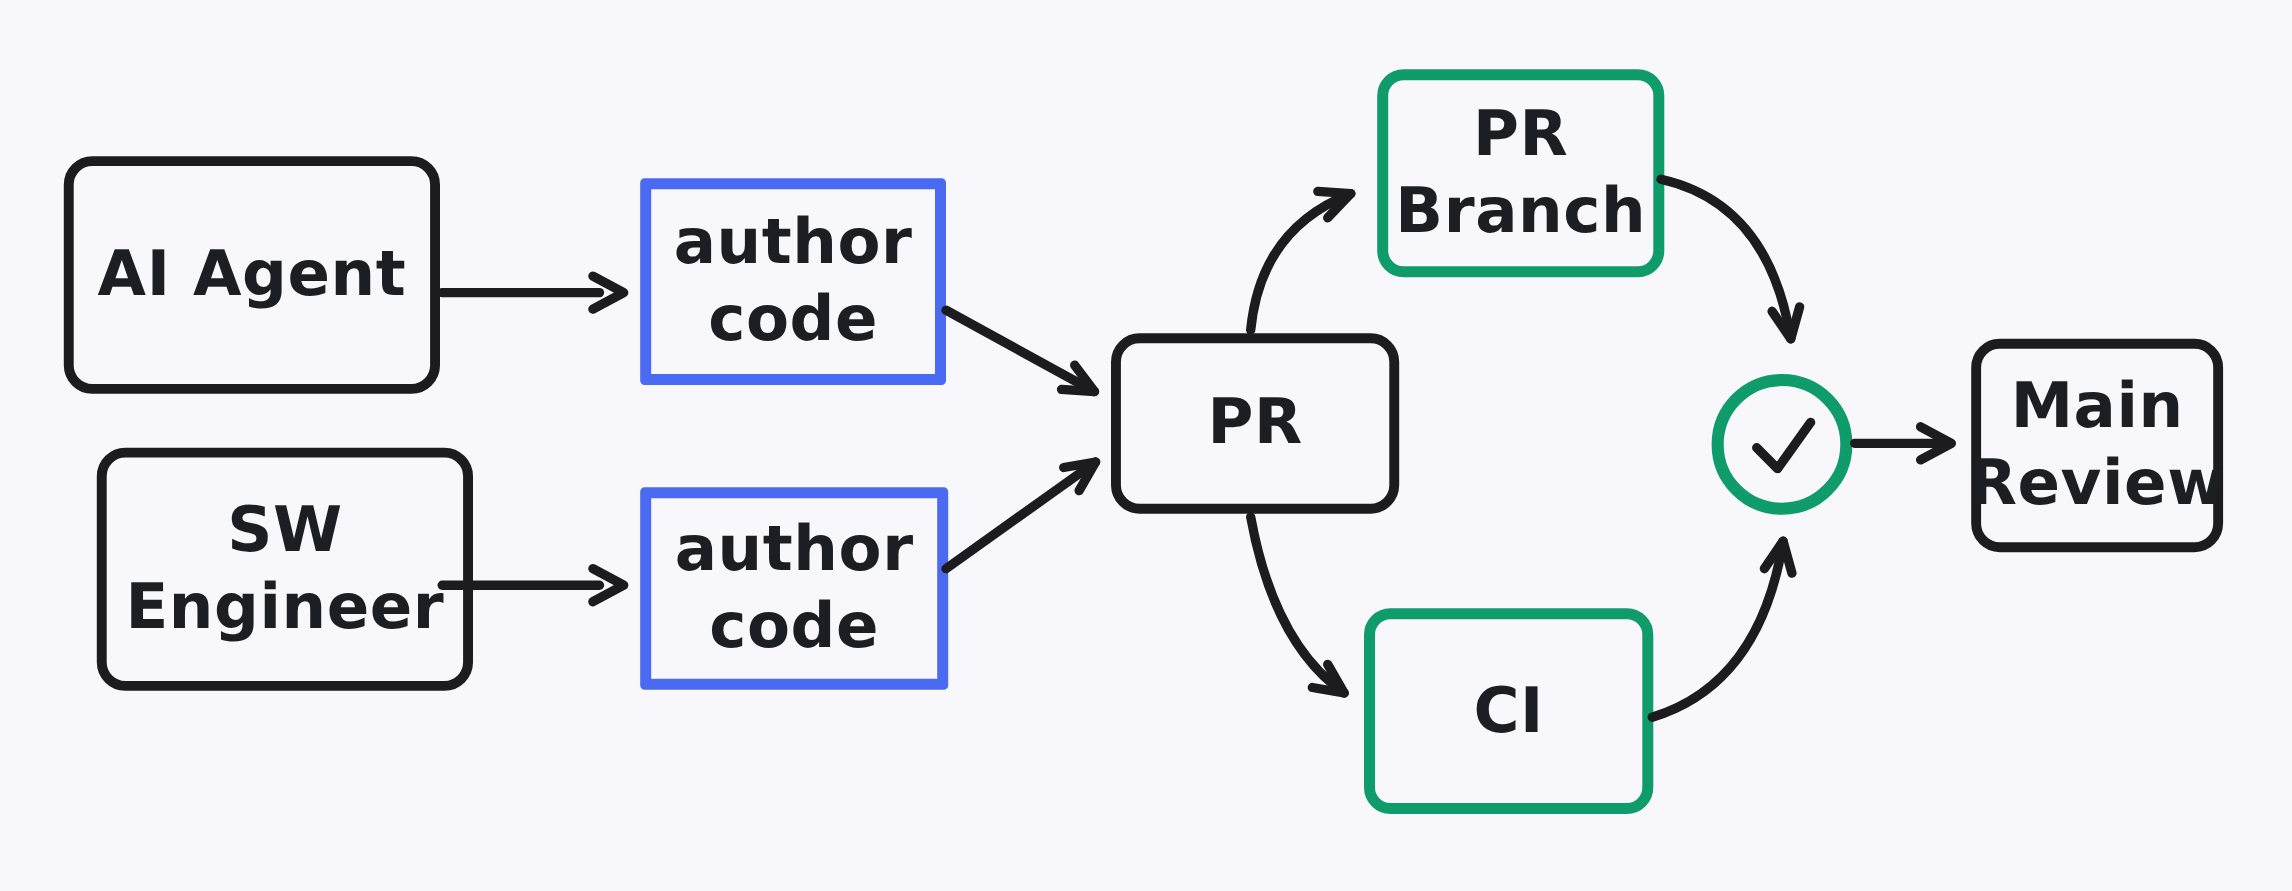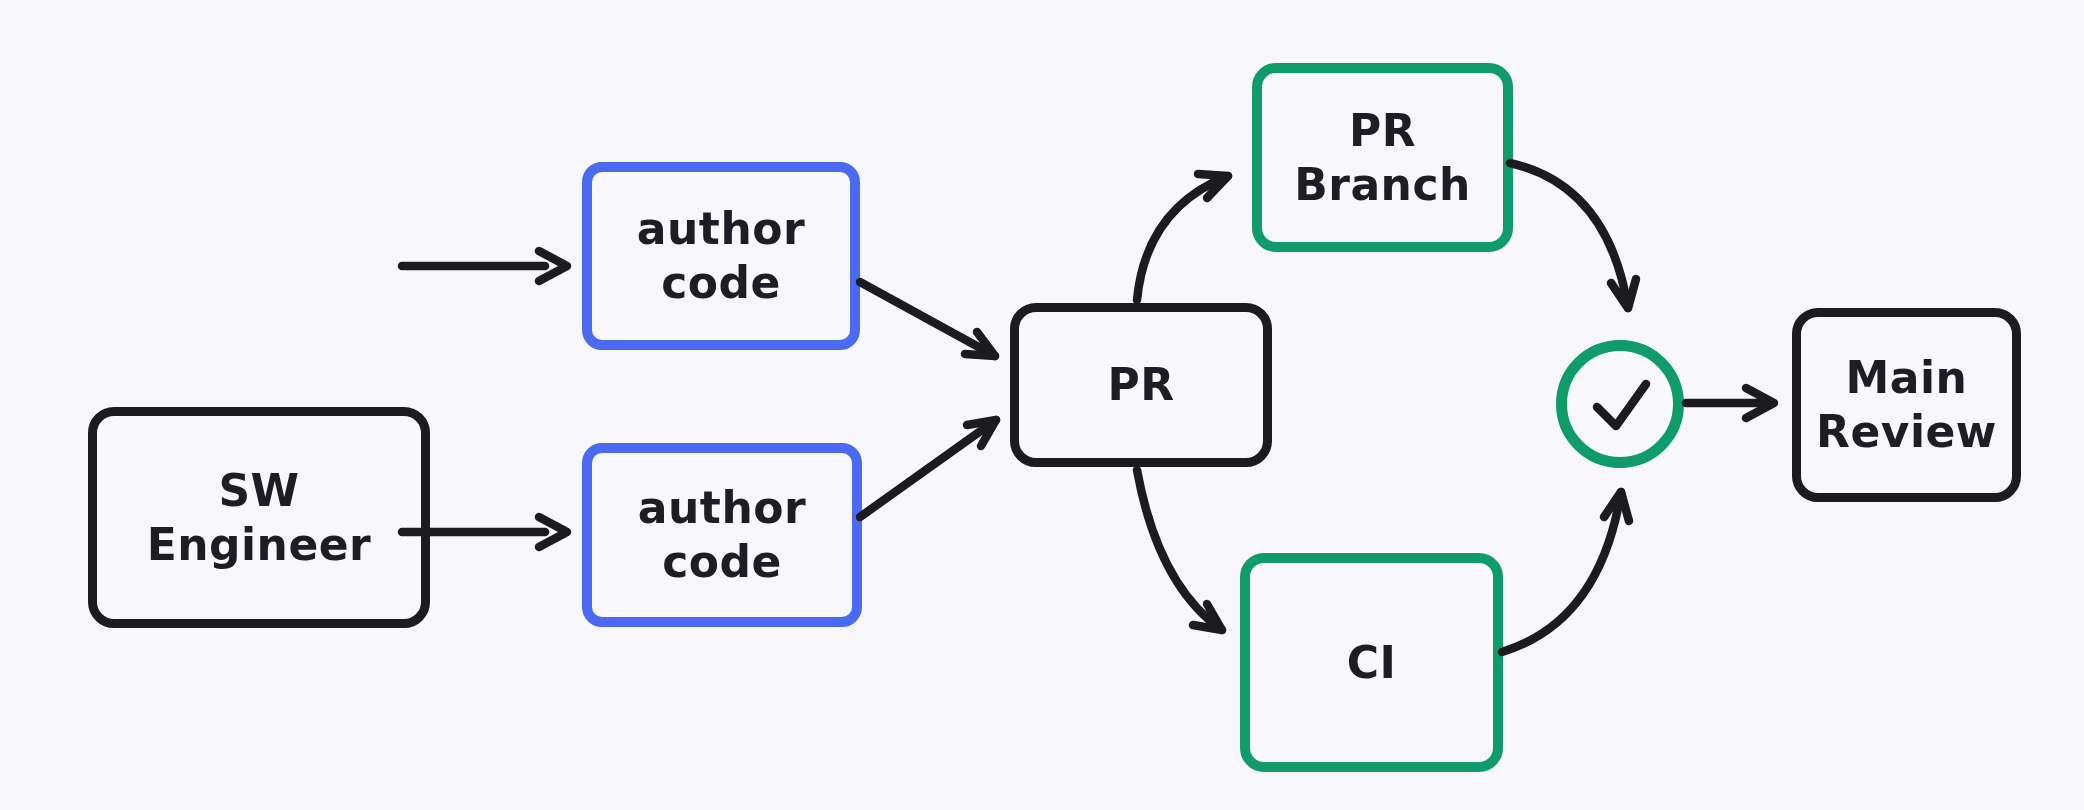--- a/index.html
+++ b/index.html
@@ -19,25 +19,25 @@
   }
   .node{
     position:absolute;
     box-sizing:border-box;
     border:9px solid var(--stroke-dark);
     border-radius:26px;
     background:transparent;
     display:flex;flex-direction:column;
     align-items:center;justify-content:center;
     color:var(--text);
-    font-size:44px;font-weight:700;line-height:1.22;
+    font-size:57px;font-weight:700;line-height:1.22;
     text-align:center;
     letter-spacing:.5px;
   }
-  .node.blue{border-color:var(--stroke-blue);border-width:10px;border-radius:20px;}
+  .node.blue{border-color:var(--stroke-blue);border-width:10px;border-radius:4px;}
   .node.green{border-color:var(--stroke-green);border-width:10px;border-radius:24px;}
   .node.circle{border-radius:50%;border-width:11px;}
   .arrows{position:absolute;left:0;top:0;width:2084px;height:810px;pointer-events:none;}
   .arrows path{
     fill:none;
     stroke:var(--stroke-dark);
     stroke-width:8.5;
     stroke-linecap:round;
     stroke-linejoin:round;
   }
@@ -47,20 +47,23 @@
     stroke-width:8.5;
     stroke-linecap:round;
     stroke-linejoin:round;
   }
 </style>
 </head>
 <body>
 
 <div class="canvas">
 
+  <div class="node" style="left:58px;top:142px;width:342px;height:216px;">
+    <span>AI Agent</span>
+  </div>
 
   <div class="node" style="left:60px;top:407px;width:342px;height:221px;margin-left:28px;">
     <span>SW</span>
     <span>Engineer</span>
   </div>
 
   <div class="node blue" style="left:582px;top:162px;width:278px;height:188px;">
     <span>author</span>
     <span>code</span>
   </div>
@@ -72,21 +75,21 @@
 
   <div class="node" style="left:1010px;top:303px;width:262px;height:164px;">
     <span>PR</span>
   </div>
 
   <div class="node green" style="left:1252px;top:63px;width:261px;height:189px;">
     <span>PR</span>
     <span>Branch</span>
   </div>
 
-  <div class="node green" style="left:1240px;top:553px;width:263px;height:219px;">
+  <div class="node green" style="left:1240px;top:553px;width:263px;height:187px;">
     <span>CI</span>
   </div>
 
   <div class="node green circle" style="left:1556px;top:340px;width:128px;height:128px;">
     <svg width="106" height="106" viewBox="1567 351 106 106">
       <path class="check-icon-path" d="M1597 407 L1616 426 L1646 384"></path>
     </svg>
   </div>
 
   <div class="node" style="left:1792px;top:308px;width:229px;height:194px;">

